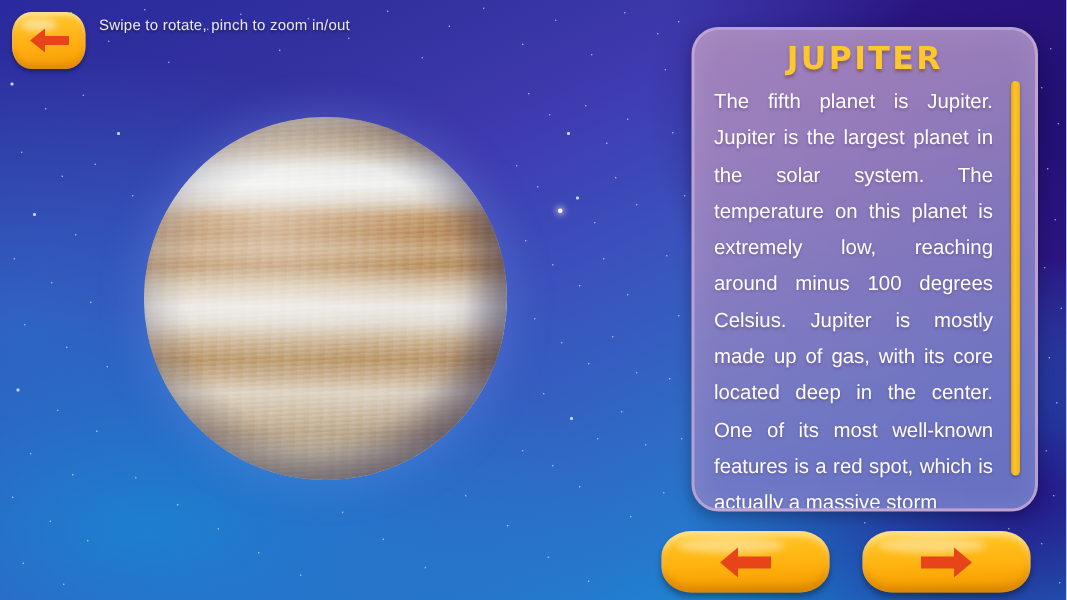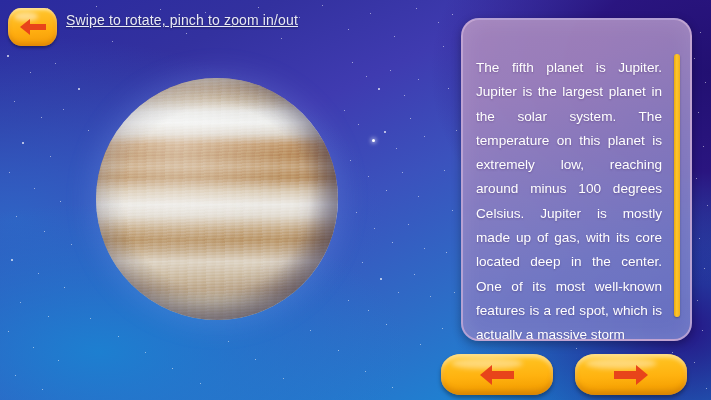--- a/index.html
+++ b/index.html
@@ -43,26 +43,25 @@
     position: absolute;
     background: #ffffff;
     border-radius: 50%;
   }
 
   
   .hint {
     position: absolute;
     left: 66px;
     top: 12px;
-    font-size: 14px;
+    font-size: 10px;
     color: #e9eaf6;
     letter-spacing: .15px;
     text-shadow: 0 1px 2px rgba(0,0,0,.45);
     white-space: nowrap;
-    text-decoration: underline;
   }
 
   
   .back-btn {
     position: absolute;
     left: 8px;
     top: 8px;
     width: 49px;
     height: 38px;
     border-radius: 13px / 15px;
@@ -437,20 +436,21 @@
   <div class="planet-wrap">
     <div class="planet">
       <div class="planet-bands"></div>
       <div class="planet-turb"></div>
       <div class="planet-shade"></div>
       <div class="planet-limb"></div>
     </div>
   </div>
 
   <div class="panel">
+    <div class="panel-title">JUPITER</div>
     <div class="panel-body">The fifth planet is Jupiter. Jupiter is the largest planet in the solar system. The temperature on this planet is extremely low, reaching around minus 100 degrees Celsius. Jupiter is mostly made up of gas, with its core located deep in the center. One of its most well-known features is a red spot, which is actually a massive storm</div>
     <div class="scrollbar-track">
       <div class="scrollbar-thumb"></div>
     </div>
   </div>
 
   <div class="nav-btn nav-prev">
     <span class="arrow arrow-left">
       <i class="head"></i>
         <i class="shaft"></i>

